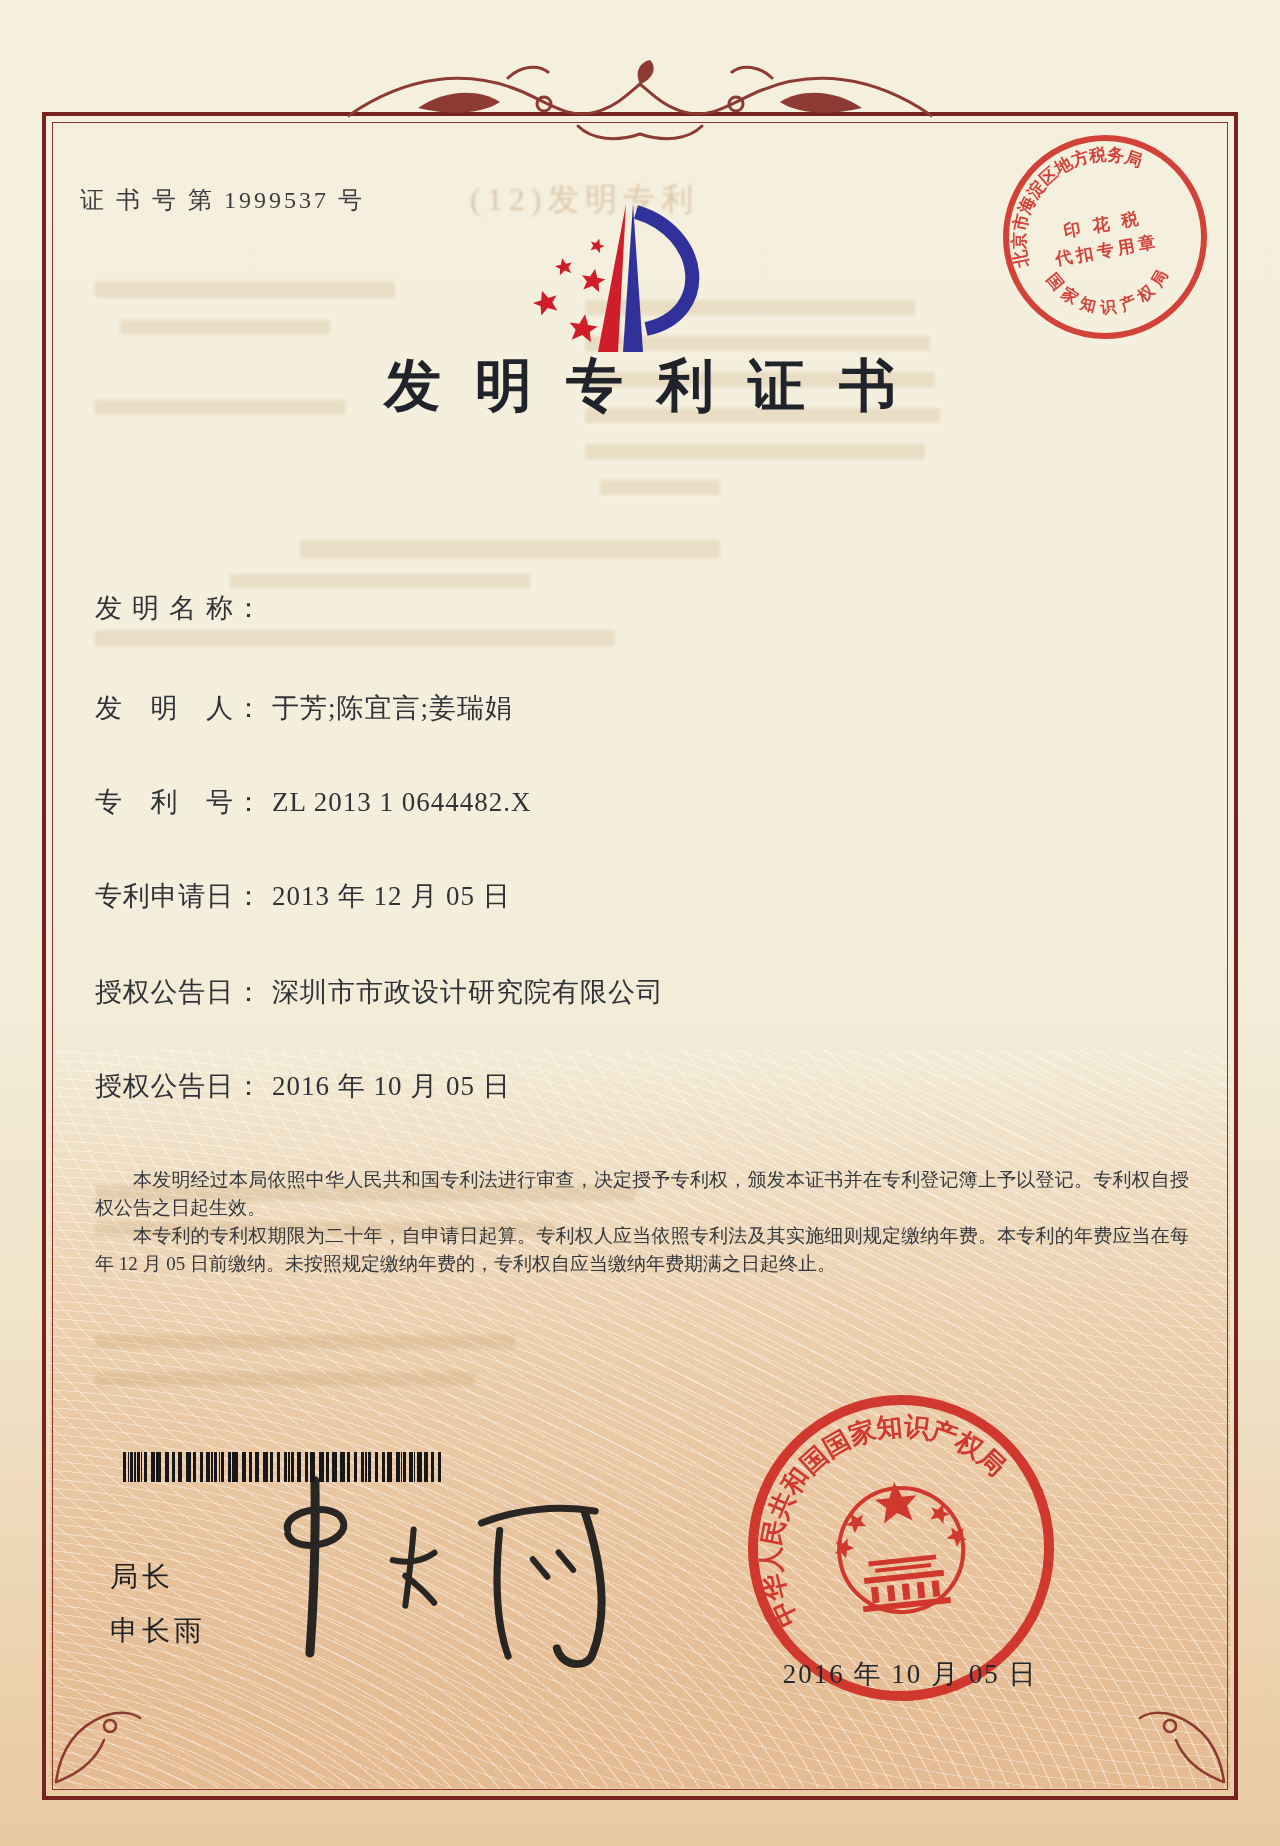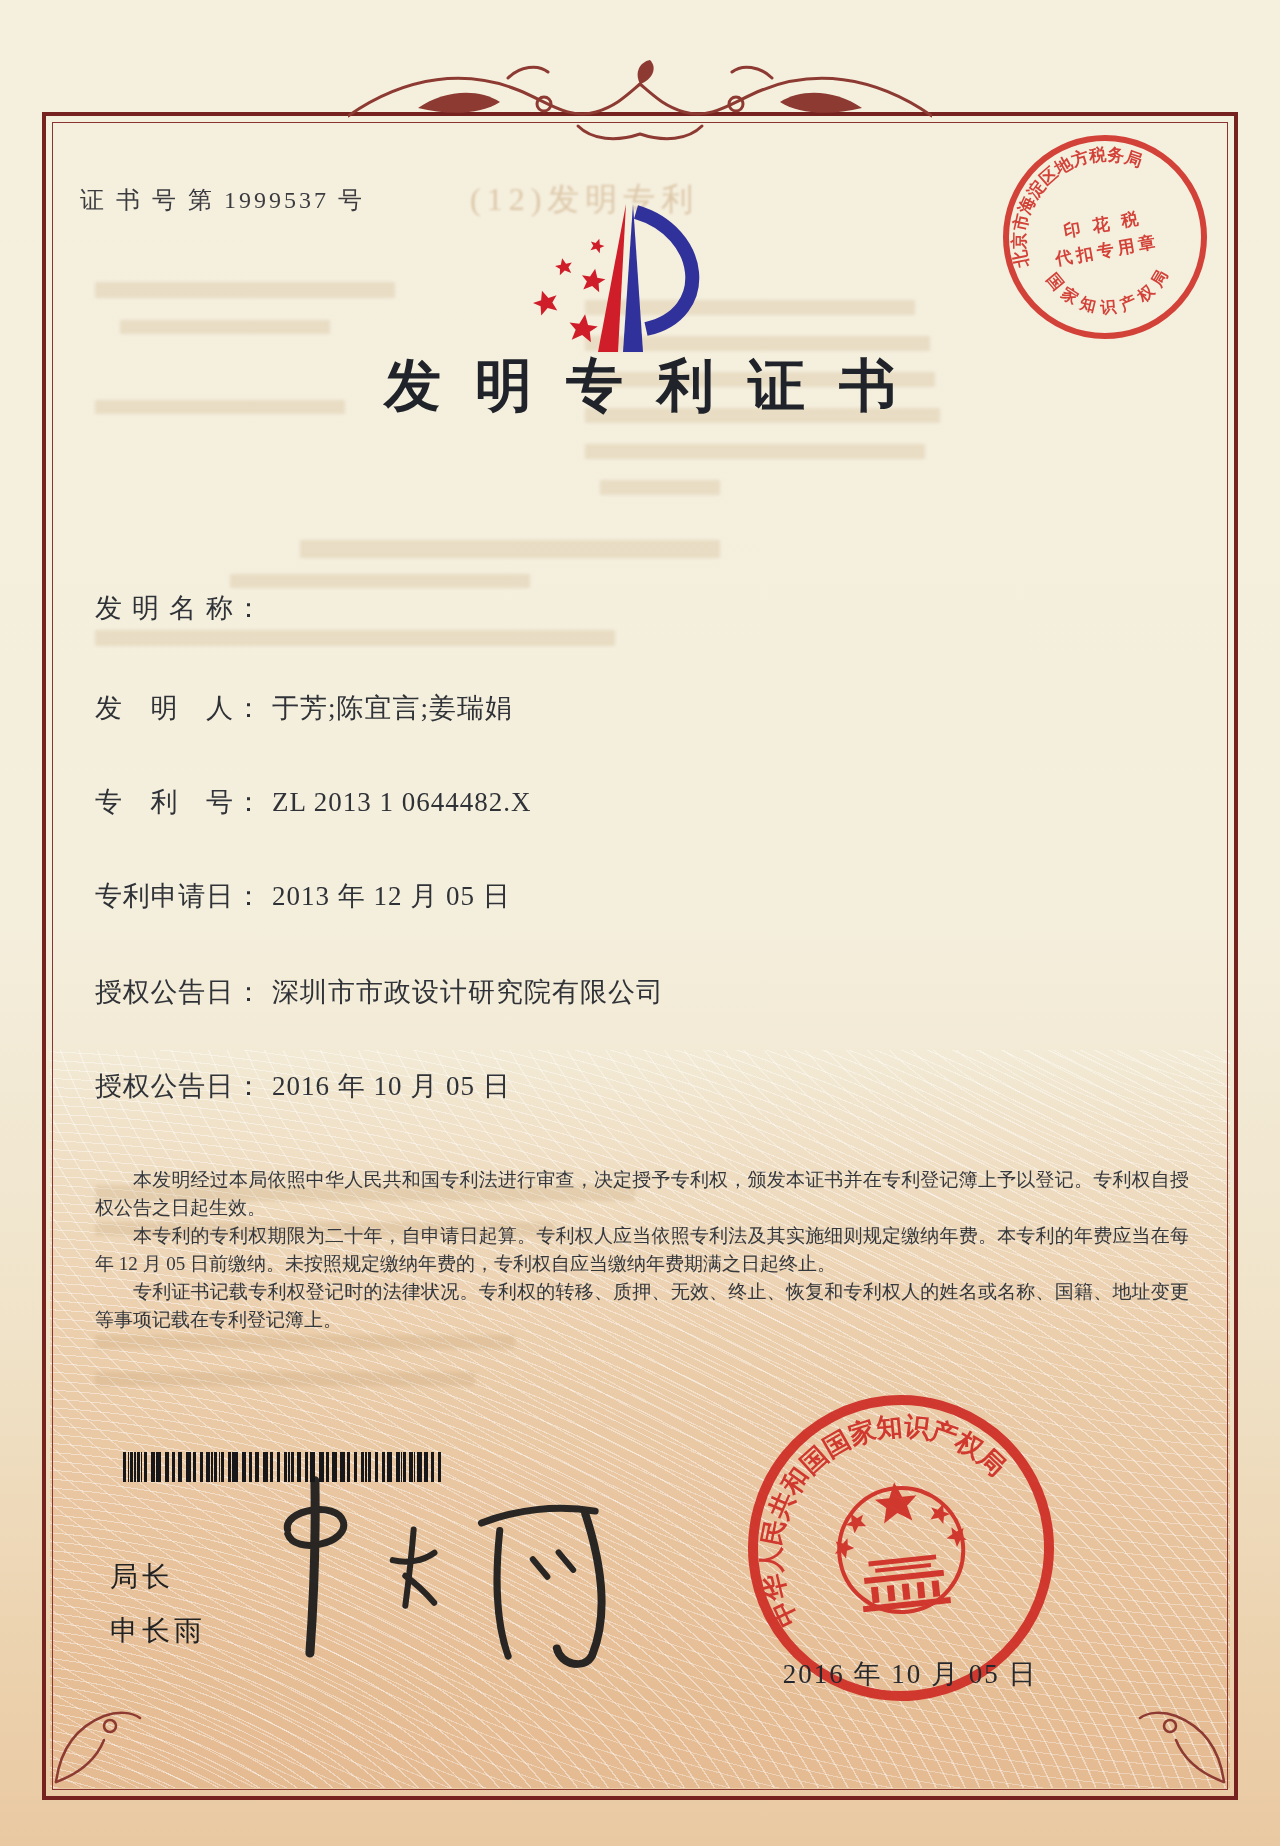--- a/index.html
+++ b/index.html
@@ -193,21 +193,20 @@
     <div class="field-row" style="top:1056px">
       <span class="field-label">授权公告日</span>
         <span class="field-colon">：</span>
       <span class="field-value">2016 年 10 月 05 日</span>
     </div>
   </div>
 
   <div class="paras">
     <p>本发明经过本局依照中华人民共和国专利法进行审查，决定授予专利权，颁发本证书并在专利登记簿上予以登记。专利权自授权公告之日起生效。</p>
     <p>本专利的专利权期限为二十年，自申请日起算。专利权人应当依照专利法及其实施细则规定缴纳年费。本专利的年费应当在每年 12 月 05 日前缴纳。未按照规定缴纳年费的，专利权自应当缴纳年费期满之日起终止。</p>
-    <p>专利证书记载专利权登记时的法律状况。专利权的转移、质押、无效、终止、恢复和专利权人的姓名或名称、国籍、地址变更等事项记载在专利登记簿上。</p>
   </div>
 
   <div class="barcode"></div>
 
   <div class="director">局长</div>
   <div class="director-name">申长雨</div>
 
   <svg class="signature" width="400" height="210" viewBox="0 0 400 210">
     <g fill="none" stroke="#181818" stroke-linecap="round" opacity="0.92">
       <path d="M34 62 C 30 42, 84 34, 90 56 C 95 78, 40 88, 34 66" stroke-width="7"></path>

